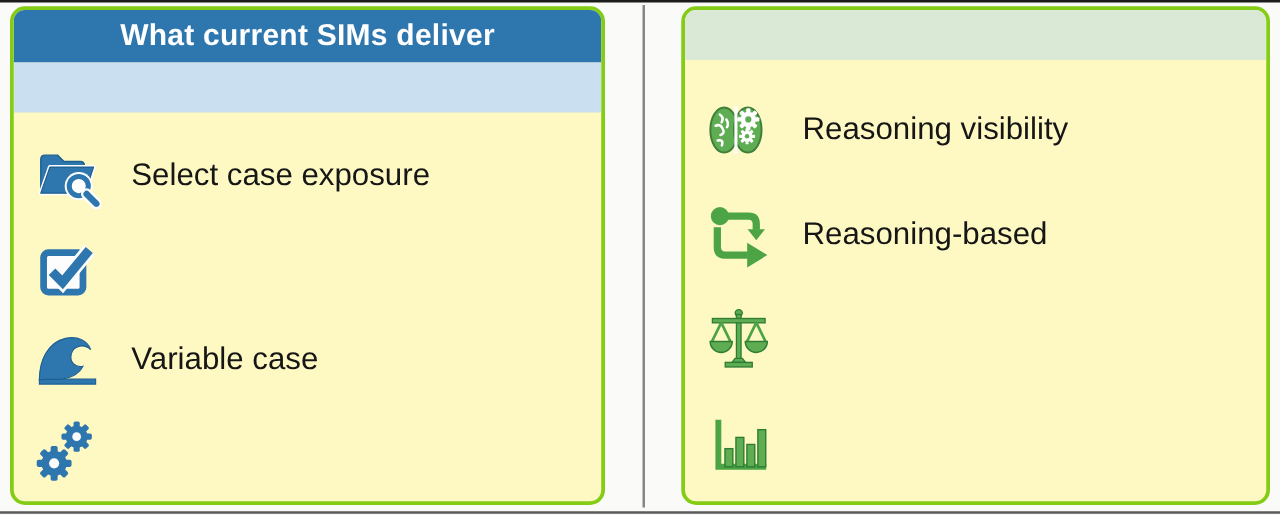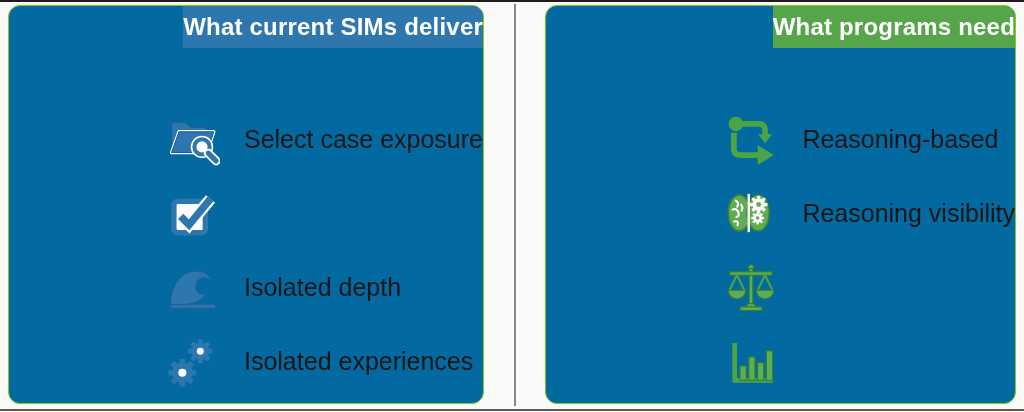--- a/index.html
+++ b/index.html
@@ -2,22 +2,22 @@
 <html><head>
 <meta charset="utf-8">
 <style>
   html,body{margin:0;padding:0;}
   body{font-family:"Liberation Sans", sans-serif; background:#ffffff;}
   .figure{position:relative; width:1024px; height:412px; background:#fafaf9; overflow:hidden;}
   .edge-line{position:absolute; left:0; width:1024px; height:2px;}
   .edge-top{top:0; background:#1c1c1c;}
   .edge-bottom{top:409px; background:#5a5a58;}
   .divider{position:absolute; left:514px; top:4px; width:2px; height:402px; background:#868686;}
-  .panel{position:absolute; top:5px; height:399px; background:#0369a1; border:1px solid #84cc16;
-         border-radius:12px; overflow:hidden; box-sizing:border-box; display:flex; flex-direction:column;align-items:flex-end;}
+  .panel{position:absolute; top:5px; height:399px; background:#fef9c3; border:3px solid #84cc16;
+         border-radius:12px; overflow:hidden; box-sizing:border-box; display:flex; flex-direction:column;}
   .panel-left{left:8px; width:476px;}
   .panel-right{left:545px; width:471px;}
   .panel-header{height:42px; flex:0 0 42px; display:flex; align-items:center; justify-content:center;
                 color:#ffffff; font-weight:bold; font-size:24px; letter-spacing:0.2px;}
   .panel-left .panel-header{background:#2e76ae;}
   .panel-right .panel-header{background:#57a54b;}
   .panel-band{height:40px; flex:0 0 40px;}
   .panel-left .panel-band{background:#cadff0;}
   .panel-right .panel-band{background:#d9e9d5;}
   .items{flex:1; display:flex; flex-direction:column; padding:14px 0 4px 16px;}
@@ -65,21 +65,21 @@
         </span>
       </div>
 
       <div class="item">
         <span class="icon">
           <svg viewBox="0 0 48 48" width="54" height="54">
             <path d="M4 38.5 H44 V42 H4 Z" fill="#2e76ae" stroke="#1d5e93" stroke-width="0.8"></path>
             <path d="M4 39 C4 25 10 12.5 22.5 9.5 C31.5 7.5 38.5 11.5 40.5 17.5 C36 13 28.5 14.5 26.8 20.2 C25 26.5 29.5 30.5 35 29.3 C31.5 35.8 23.5 39 13.5 38.6 Q8 38.4 4 39 Z" fill="#2e76ae" stroke="#1d5e93" stroke-width="0.8"></path>
           </svg>
         </span>
-        <span class="label">Isolated depth</span>
+        <span class="label">Variable case</span>
       </div>
 
       <div class="item">
         <span class="icon">
           <svg viewBox="0 0 48 48" width="54" height="54">
             <g fill="#2e76ae">
               <g transform="translate(30.5,14.5)">
                 <g>
                   <rect x="-2.2" y="-10.8" width="4.4" height="5" rx="1.2"></rect>
                   <rect x="-2.2" y="-10.8" width="4.4" height="5" rx="1.2" transform="rotate(45)"></rect>
@@ -103,43 +103,28 @@
                   <rect x="-2.5" y="-12.4" width="5" height="5.6" rx="1.3" transform="rotate(225)"></rect>
                   <rect x="-2.5" y="-12.4" width="5" height="5.6" rx="1.3" transform="rotate(270)"></rect>
                   <rect x="-2.5" y="-12.4" width="5" height="5.6" rx="1.3" transform="rotate(315)"></rect>
                 </g>
                 <circle r="9"></circle>
                 <circle r="3.6" fill="#fdfdfd"></circle>
               </g>
             </g>
           </svg>
         </span>
-        <span class="label">Isolated experiences</span>
       </div>
 
     </div>
   </div>
 
   <div class="panel panel-right">
-    <div class="panel-header">What programs need</div>
     <div class="panel-band"></div>
     <div class="items">
-
-      <div class="item">
-        <span class="icon">
-          <svg viewBox="0 0 52 52" width="54" height="54">
-            <path d="M11.5 11.5 H33.5 Q39.5 11.5 39.5 17.5 V22" fill="none" stroke="#4ca445" stroke-width="5.6"></path>
-            <polygon points="32.8,21.5 46.2,21.5 39.5,30" fill="#4ca445"></polygon>
-            <path d="M9.5 20 V35.5 Q9.5 41.5 15.5 41.5 H33" fill="none" stroke="#4ca445" stroke-width="5.6"></path>
-            <polygon points="32.5,32 32.5,51 48,41.5" fill="#4ca445"></polygon>
-            <circle cx="11.5" cy="11.5" r="7" fill="#4ca445"></circle>
-          </svg>
-        </span>
-        <span class="label">Reasoning-based</span>
-      </div>
 
       <div class="item">
         <span class="icon">
           <svg viewBox="0 0 48 48" width="54" height="54">
             <g stroke="#3f7f39" stroke-width="1.4">
               <ellipse cx="13.6" cy="24" rx="9.8" ry="16" fill="#5fad52"></ellipse>
               <ellipse cx="30.4" cy="24" rx="9.8" ry="16" fill="#5fad52"></ellipse>
             </g>
             <rect x="20.9" y="7" width="2.2" height="34" fill="#fdfdfd"></rect>
             <g fill="none" stroke="#ffffff" stroke-width="1.8" stroke-linecap="round">
@@ -176,20 +161,33 @@
               <circle r="3.9"></circle>
               <circle r="1.6" fill="#5fad52"></circle>
             </g>
           </svg>
         </span>
         <span class="label">Reasoning visibility</span>
       </div>
 
       <div class="item">
         <span class="icon">
+          <svg viewBox="0 0 52 52" width="54" height="54">
+            <path d="M11.5 11.5 H33.5 Q39.5 11.5 39.5 17.5 V22" fill="none" stroke="#4ca445" stroke-width="5.6"></path>
+            <polygon points="32.8,21.5 46.2,21.5 39.5,30" fill="#4ca445"></polygon>
+            <path d="M9.5 20 V35.5 Q9.5 41.5 15.5 41.5 H33" fill="none" stroke="#4ca445" stroke-width="5.6"></path>
+            <polygon points="32.5,32 32.5,51 48,41.5" fill="#4ca445"></polygon>
+            <circle cx="11.5" cy="11.5" r="7" fill="#4ca445"></circle>
+          </svg>
+        </span>
+        <span class="label">Reasoning-based</span>
+      </div>
+
+      <div class="item">
+        <span class="icon">
           <svg viewBox="0 0 50 50" width="54" height="54">
             <g fill="#5fad52" stroke="#2f7d34" stroke-width="1">
               <circle cx="25" cy="6" r="2.6"></circle>
               <rect x="23.3" y="7" width="3.4" height="33.5"></rect>
               <rect x="5.5" y="10" width="39" height="3.2"></rect>
               <path d="M20 42.5 L22.3 39.5 H27.7 L30 42.5 Z"></path>
               <rect x="15" y="42.5" width="20" height="3.4"></rect>
             </g>
             <g stroke="#4ca445" stroke-width="2" fill="none">
               <path d="M12 13 L5.2 27 M12 13 L18.8 27"></path>

